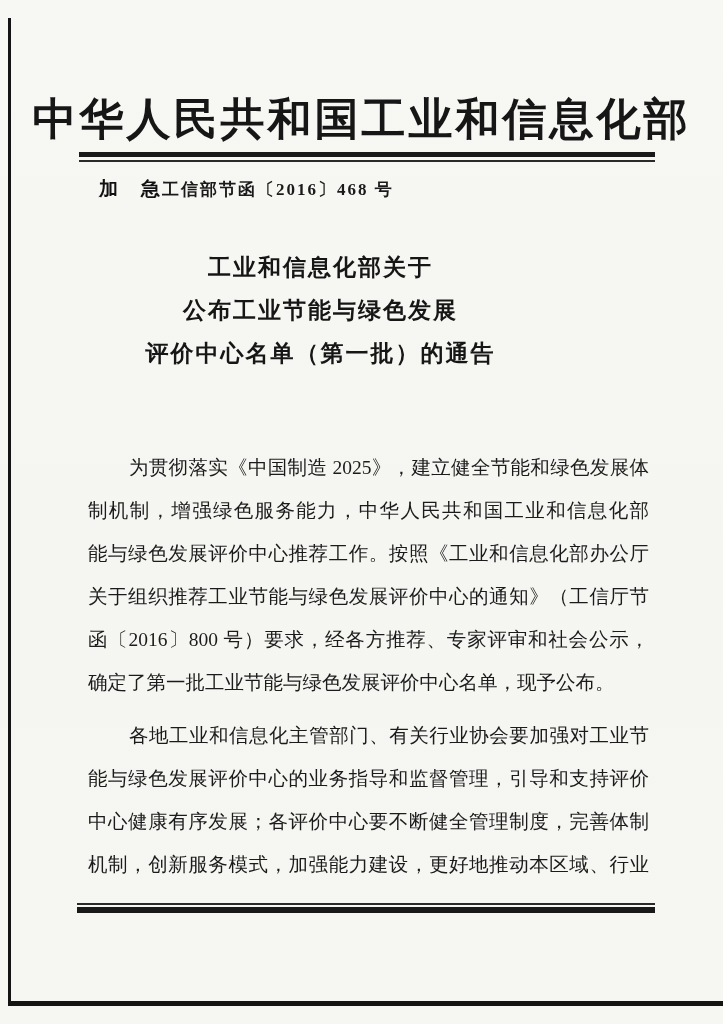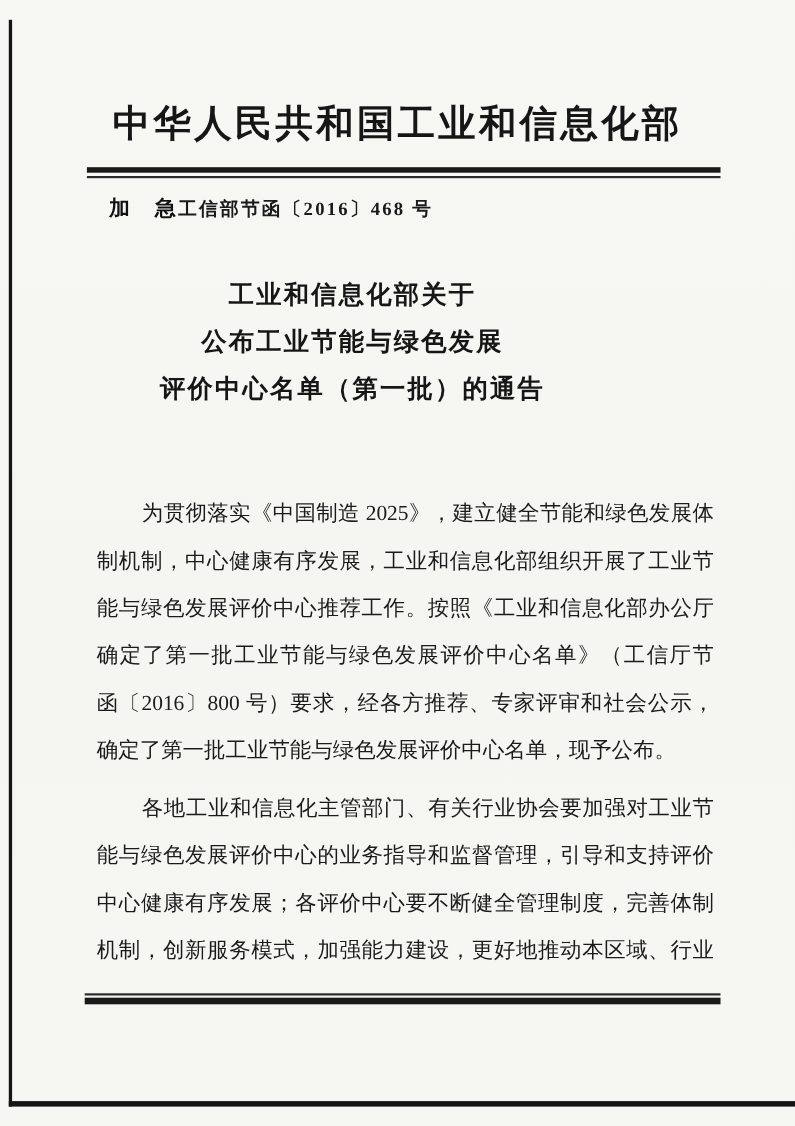--- a/index.html
+++ b/index.html
@@ -23,21 +23,21 @@
   }
   .scan-edge-bottom {
     position: absolute; left: 8px; top: 1001px;
     width: 715px; height: 5px; background: #141414;
   }
 
   
   .letterhead {
     position: absolute; top: 90px; left: 0; width: 723px;
     margin: 0; text-align: center;
-    font-size: 34px; font-weight: bold; letter-spacing: 3px;
+    font-size: 44px; font-weight: bold; letter-spacing: 3px;
     color: #161616; white-space: nowrap;
   }
 
   .header-rule { position: absolute; top: 152px; left: 79px; width: 576px; }
   .header-rule .thick { height: 5px; background: #191919; }
   .header-rule .thin  { height: 2px; background: #2a2a2a; margin-top: 3px; }
 
   .meta-row {
     position: absolute; top: 176px; left: 79px; width: 576px;
     display: flex; justify-content: flex-start; align-items: baseline;
@@ -104,23 +104,23 @@
 
   <div class="doc-title">
     <div>工业和信息化部关于</div>
     <div>公布工业节能与绿色发展</div>
     <div>评价中心名单（第一批）的通告</div>
   </div>
 
   <div class="body-text">
     <p class="para">
       <span class="line first">为贯彻落实《中国制造 2025》，建立健全节能和绿色发展体</span>
-      <span class="line">制机制，中心健康有序发展，工业和信息化部组织开展了工业节</span>
+      <span class="line">制机制，增强绿色服务能力，中华人民共和国工业和信息化部</span>
       <span class="line">能与绿色发展评价中心推荐工作。按照《工业和信息化部办公厅</span>
-      <span class="line">确定了第一批工业节能与绿色发展评价中心名单》（工信厅节</span>
+      <span class="line">关于组织推荐工业节能与绿色发展评价中心的通知》（工信厅节</span>
       <span class="line">函〔2016〕800 号）要求，经各方推荐、专家评审和社会公示，</span>
       <span class="line end">确定了第一批工业节能与绿色发展评价中心名单，现予公布。</span>
     </p>
     <p class="para">
       <span class="line first">各地工业和信息化主管部门、有关行业协会要加强对工业节</span>
       <span class="line">能与绿色发展评价中心的业务指导和监督管理，引导和支持评价</span>
       <span class="line">中心健康有序发展；各评价中心要不断健全管理制度，完善体制</span>
       <span class="line">机制，创新服务模式，加强能力建设，更好地推动本区域、行业</span>
     </p>
   </div>

